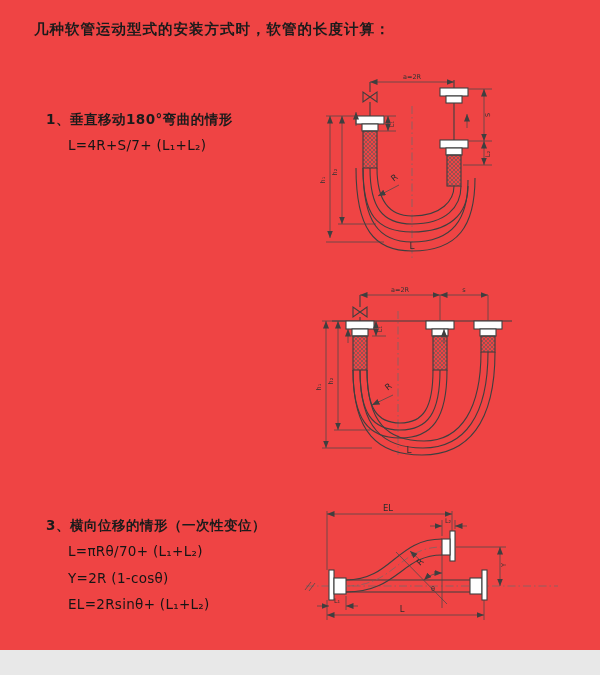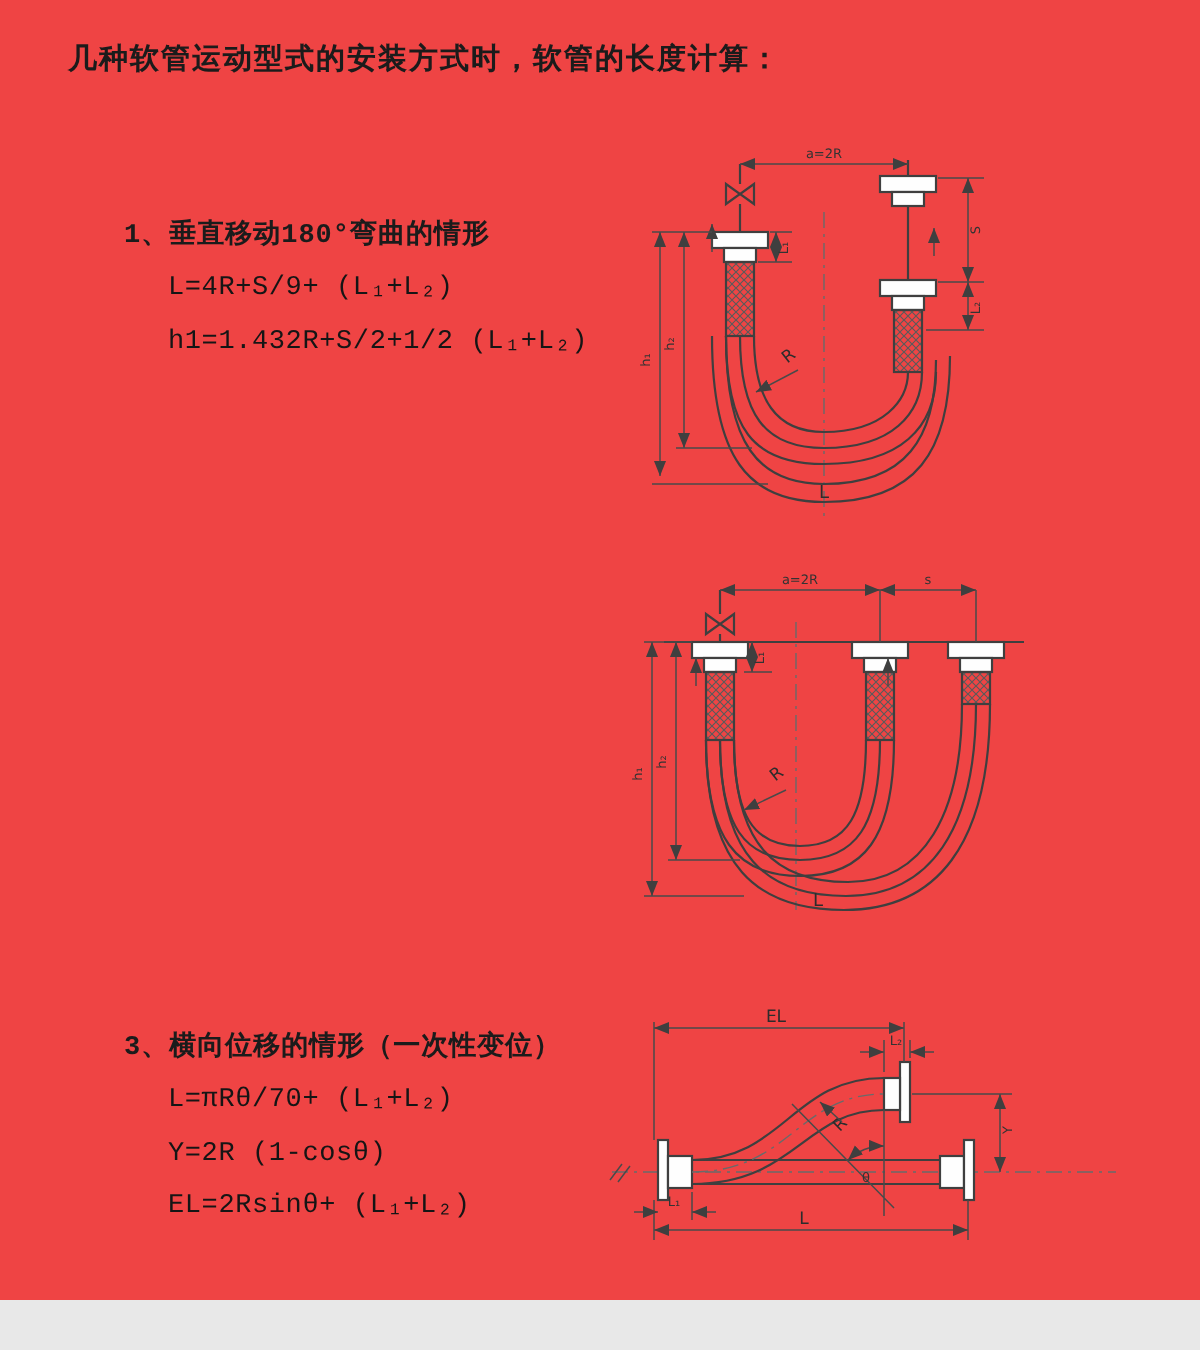--- a/index.html
+++ b/index.html
@@ -2,21 +2,21 @@
 <html><head>
 <meta charset="utf-8">
 <style>
   html,body{margin:0;padding:0;background:#e8e8e8;}
   .page{
     position:relative;width:600px;height:650px;background:#ef4444;
     font-family:"DejaVu Sans","Liberation Sans",sans-serif;color:#1b1b1b;
     overflow:hidden;margin:0 auto;
   }
   .title{position:absolute;left:34px;top:20px;font-size:14.5px;font-weight:bold;letter-spacing:1px;}
-  .sec{position:absolute;left:62px;font-family:Liberation Mono, monospace;}
+  .sec{position:absolute;left:46px;}
   .sec .heading{font-size:13.5px;font-weight:bold;line-height:26px;letter-spacing:0.5px;}
   .sec .formula{font-size:13.5px;line-height:26.5px;margin-left:22px;letter-spacing:0.3px;color:#151515;}
   #sec1{top:106px;} #sec2{top:301px;} #sec3{top:512px;}
   svg.dg{position:absolute;}
   svg .st{stroke:#3f3f3f;stroke-width:1.1;fill:none;}
   svg .st rect{fill:#fefefe;}
   svg rect.br{fill:url(#br1);}
   svg .dm{stroke:#4a4a4a;stroke-width:0.75;fill:none;}
   svg .cl{stroke:#6a6a6a;stroke-width:0.7;stroke-dasharray:8,3,1.5,3;fill:none;}
   svg text{fill:#333;font-family:"DejaVu Sans","Liberation Sans",sans-serif;font-size:6.5px;stroke:none;}
@@ -25,22 +25,21 @@
 </style>
 </head>
 <body>
 
 <div class="page">
 
   <div class="title">几种软管运动型式的安装方式时，软管的长度计算：</div>
 
   <div class="sec" id="sec1">
     <div class="heading">1、垂直移动180°弯曲的情形</div>
-    <div class="formula">L=4R+S/9+ (L₁+L₂)</div>
-    <div class="formula">h1=1.432R+S/2+1/2 (L₁+L₂)</div>
+    <div class="formula">L=4R+S/7+ (L₁+L₂)</div>
   </div>
 
 
   <div class="sec" id="sec3">
     <div class="heading">3、横向位移的情形（一次性变位）</div>
     <div class="formula">L=πRθ/70+ (L₁+L₂)</div>
     <div class="formula">Y=2R (1-cosθ)</div>
     <div class="formula">EL=2Rsinθ+ (L₁+L₂)</div>
   </div>
 

